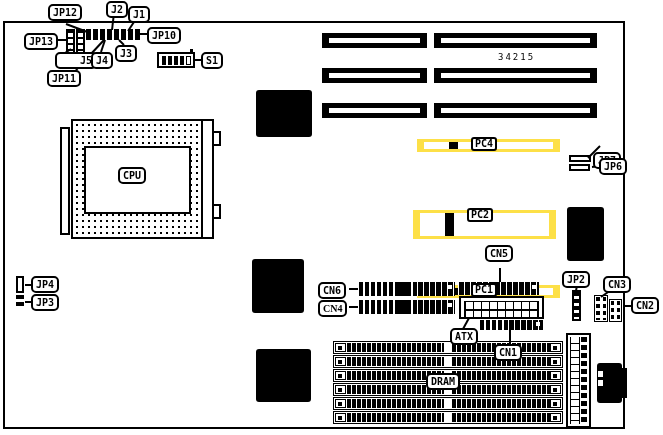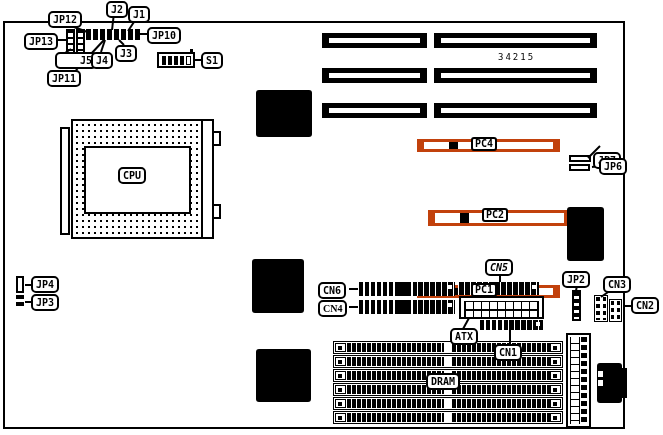--- a/index.html
+++ b/index.html
@@ -10,21 +10,21 @@
   .board{border:2px solid #000;background:transparent;}
   
   .lbl{border:2px solid #000;border-radius:5px;background:#fff;color:#000;
        font-size:10px;font-weight:bold;line-height:11px;padding:1px 3px;
        white-space:nowrap;z-index:10;}
   .slot-lbl{border:2px solid #000;background:#fff;color:#000;font-size:10px;
        font-weight:bold;line-height:10px;padding:0 2px;z-index:10;border-radius:3px;}
   
   .isa{background:#000;}
   .isa .stripe{position:absolute;left:7px;right:7px;top:5px;bottom:5px;background:#fff;}
-  .pci{background:#c2410c;}
+  .pci{background:#fde047;}
   .pci .stripe{position:absolute;left:7px;right:7px;top:3px;bottom:3px;background:#fff;}
   .pci .notch{position:absolute;left:32px;top:3px;bottom:3px;width:9px;background:#000;}
   
   .chip{background:#000;border-radius:3px;}
   
   .socket{border:2px solid #000;background-color:#fff;
      background-image:radial-gradient(#000 1.3px, transparent 1.4px);
      background-size:6px 6px;background-position:1px 1px;}
   .wbox{background:#fff;border:2px solid #000;}
   
@@ -86,21 +86,21 @@
   <div class="abs isa" style="left:434px;top:103px;width:163px;height:15px;">
       <div class="stripe"></div>
     </div>
   <div class="abs ptxt" style="left:498px;top:52px;">34215</div>
 
   <div class="abs pci" style="left:417px;top:139px;width:143px;height:13px;">
     <div class="stripe"></div>
       <div class="notch"></div>
     <div class="abs slot-lbl" style="left:54px;top:-2px;">PC4</div>
   </div>
-  <div class="abs pci" style="left:428px;top:210px;width:143px;height:16px;">
+  <div class="abs pci" style="left:413px;top:210px;width:143px;height:29px;">
     <div class="stripe"></div>
       <div class="notch"></div>
     <div class="abs slot-lbl" style="left:54px;top:-2px;">PC2</div>
   </div>
   <div class="abs pci" style="left:417px;top:245px;width:143px;height:13px;margin-top:40px;">
     <div class="stripe"></div>
       <div class="notch"></div>
     <div class="abs slot-lbl" style="left:54px;top:-2px;">PC1</div>
   </div>
 
@@ -271,35 +271,35 @@
       <line x1="510" y1="345" x2="510" y2="330"></line>
       <line x1="463" y1="329" x2="469" y2="318"></line>
       <line x1="577" y1="285" x2="576" y2="291"></line>
       <line x1="611" y1="290" x2="601" y2="297"></line>
       <line x1="632" y1="306" x2="623" y2="306"></line>
       <line x1="32" y1="285" x2="25" y2="285"></line>
       <line x1="32" y1="302" x2="25" y2="302"></line>
     </g>
   </svg>
 
-  <div class="abs lbl" style="left:48px;top:11px;">JP12</div>
+  <div class="abs lbl" style="left:48px;top:4px;">JP12</div>
   <div class="abs lbl" style="left:106px;top:1px;">J2</div>
   <div class="abs lbl" style="left:128px;top:6px;">J1</div>
   <div class="abs lbl" style="left:24px;top:33px;">JP13</div>
   <div class="abs lbl" style="left:147px;top:27px;">JP10</div>
   <div class="abs lbl" style="left:55px;top:52px;padding-left:23px;">J5</div>
   <div class="abs lbl" style="left:91px;top:52px;">J4</div>
   <div class="abs lbl" style="left:115px;top:45px;">J3</div>
   <div class="abs lbl" style="left:47px;top:70px;">JP11</div>
   <div class="abs lbl" style="left:201px;top:52px;">S1</div>
   <div class="abs lbl" style="left:593px;top:152px;">JP7</div>
   <div class="abs lbl" style="left:599px;top:158px;">JP6</div>
   <div class="abs lbl" style="left:318px;top:282px;">CN6</div>
   <div class="abs lbl" style="left:318px;top:300px;font-family:Liberation Serif, serif;">CN4</div>
-  <div class="abs lbl" style="left:485px;top:259px;font-style:italic;">CN5</div>
+  <div class="abs lbl" style="left:485px;top:245px;">CN5</div>
   <div class="abs lbl" style="left:562px;top:271px;">JP2</div>
   <div class="abs lbl" style="left:603px;top:276px;">CN3</div>
   <div class="abs lbl" style="left:631px;top:297px;">CN2</div>
   <div class="abs lbl" style="left:450px;top:328px;">ATX</div>
   <div class="abs lbl" style="left:494px;top:344px;">CN1</div>
   <div class="abs lbl" style="left:426px;top:373px;">DRAM</div>
   <div class="abs lbl" style="left:31px;top:276px;">JP4</div>
   <div class="abs lbl" style="left:31px;top:294px;">JP3</div>
 
 </div>

